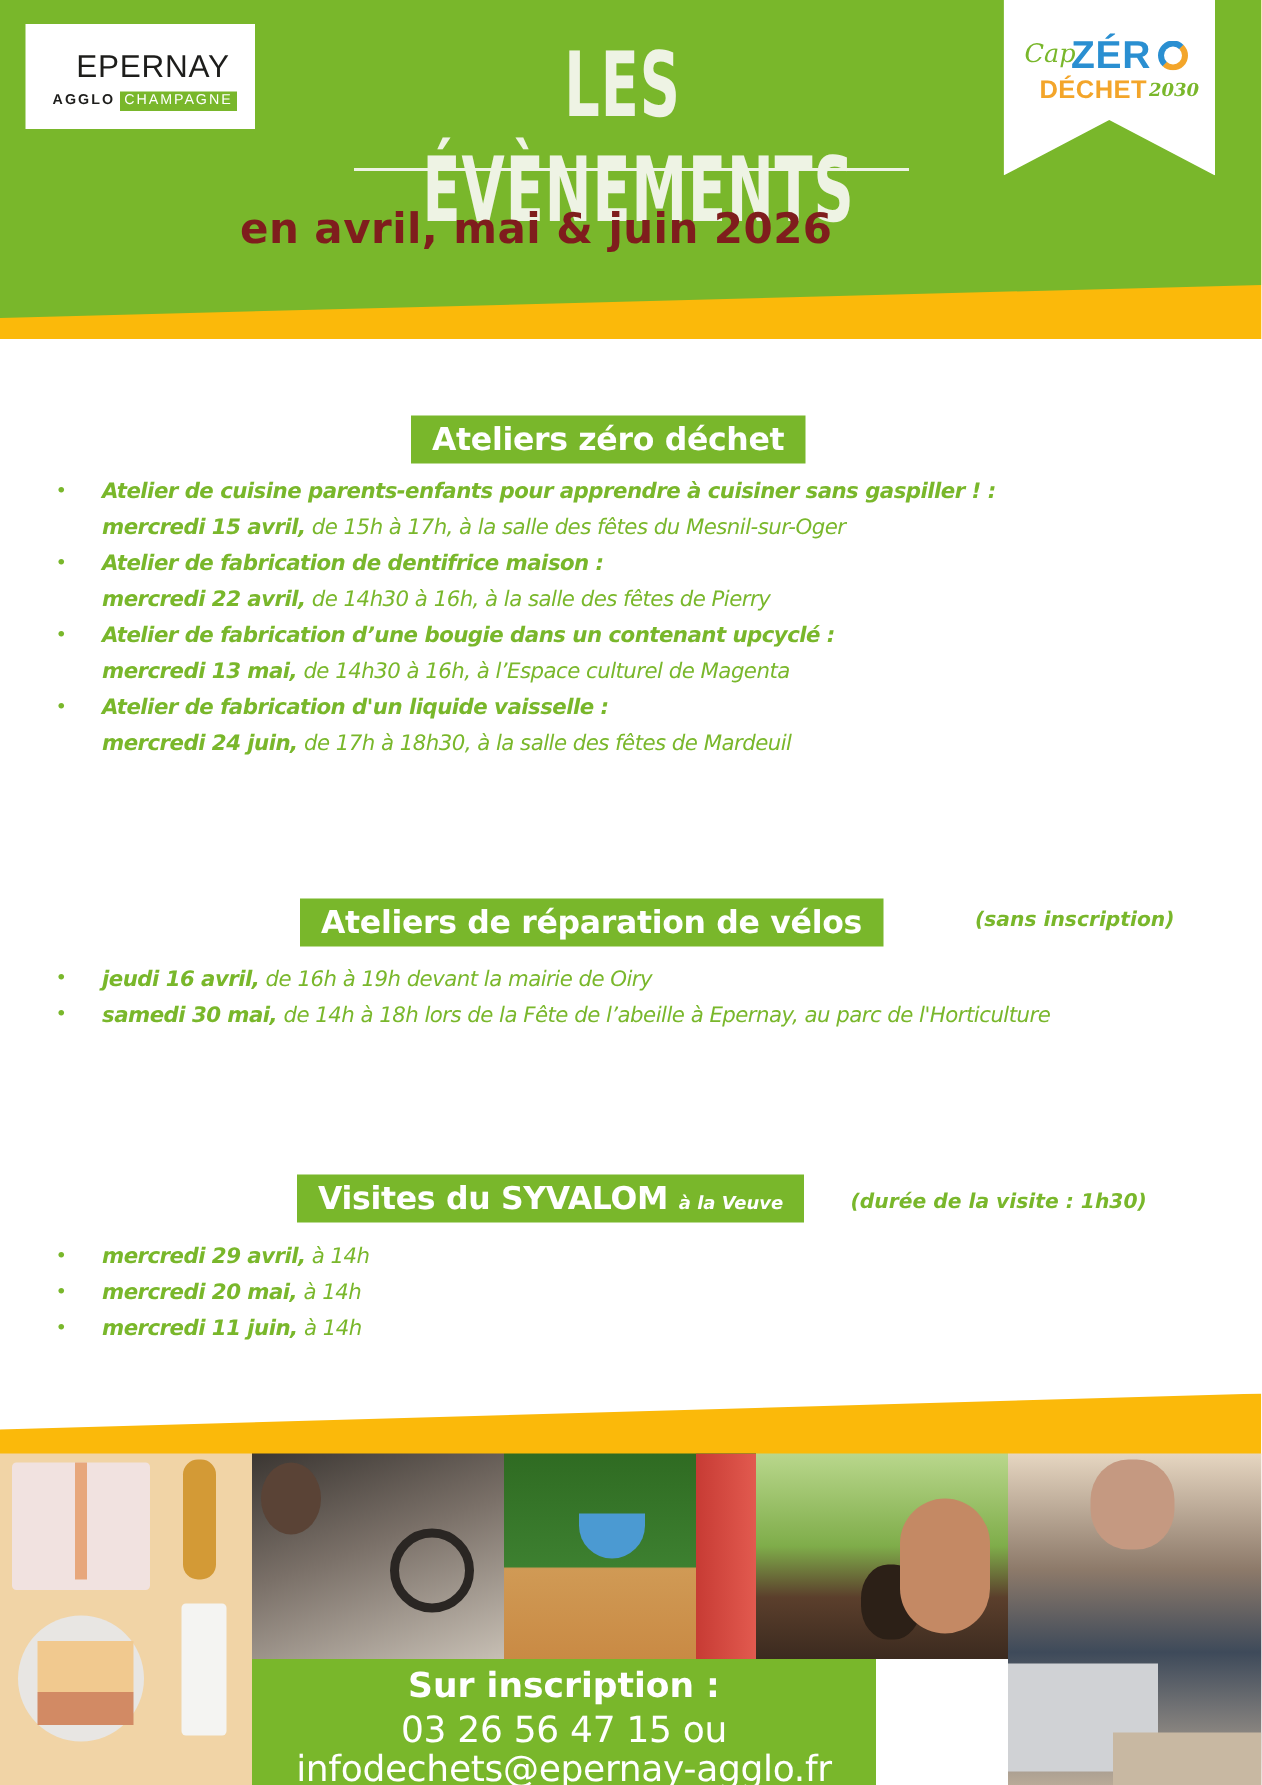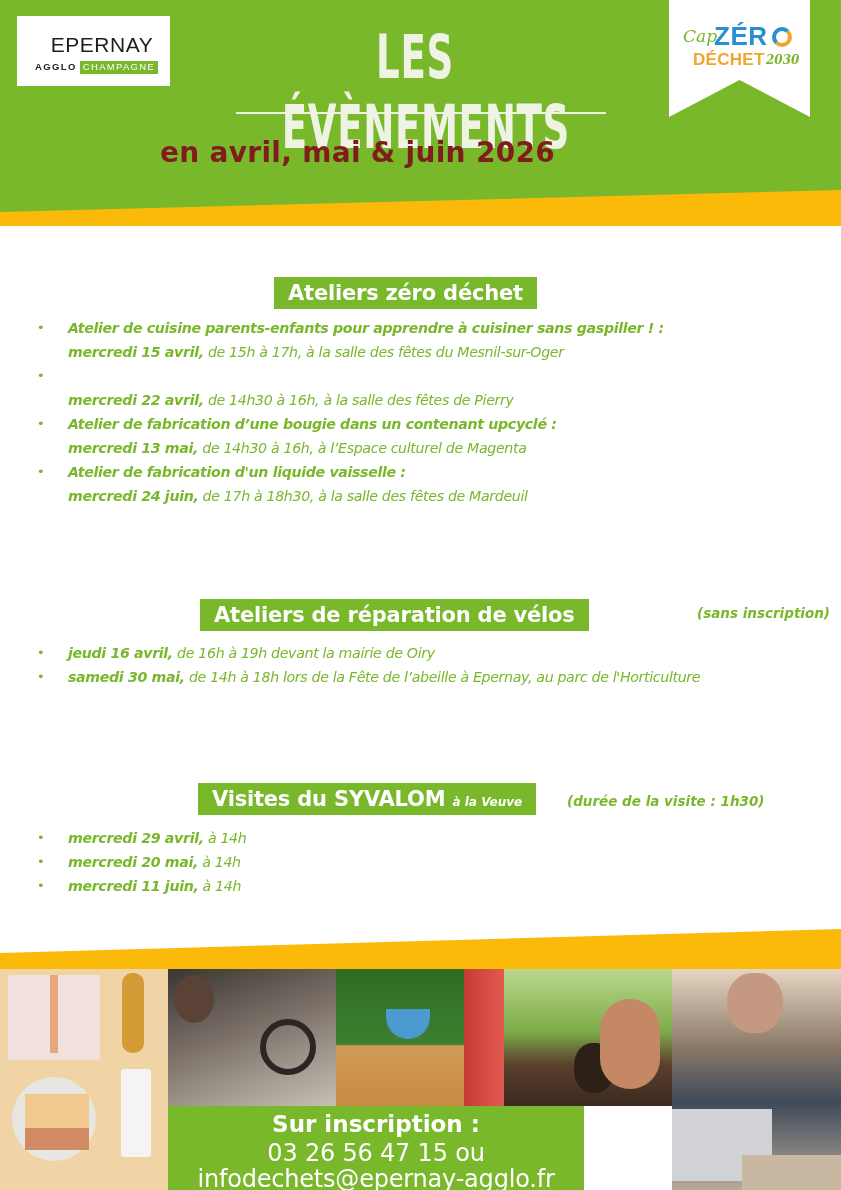--- a/index.html
+++ b/index.html
@@ -101,21 +101,21 @@
     }
     ul.events li .bullet {
       position: absolute; left: 0; top: 0; font-style: normal; font-size: 13px;
     }
     ul.events .b { font-weight: bold; }
     ul.events .r { font-weight: normal; }
 
     #sec1-title { left: 274px; top: 277px; }
     #sec1-list { left: 37px; top: 316px; width: 790px; }
     #sec2-title { left: 200px; top: 599px; }
-    #sec2-note { left: 650px; top: 605px; margin-left: 47px; }
+    #sec2-note { left: 650px; top: 605px; }
     #sec2-list { left: 37px; top: 641px; width: 790px; }
     #sec3-title { left: 198px; top: 783px; }
     #sec3-note { left: 567px; top: 793px; }
     #sec3-list { left: 37px; top: 826px; width: 790px; }
 
     
     .ftr-yellow {
       left: 0; top: 925px; width: 841px; height: 45px; background: #fbb90a;
       clip-path: polygon(0 28px, 100% 4px, 100% 100%, 0 100%);
     }
@@ -170,21 +170,21 @@
 
 <div class="abs sec-title" id="sec1-title">Ateliers zéro déchet</div>
 <ul class="abs events" id="sec1-list">
   <li>
     <span class="bullet">•</span>
     <span class="b">Atelier de cuisine parents-enfants pour apprendre à cuisiner sans gaspiller ! :</span><br>
     <span class="b">mercredi 15 avril,</span><span class="r"> de 15h à 17h, à la salle des fêtes du Mesnil-sur-Oger</span>
   </li>
   <li>
     <span class="bullet">•</span>
-    <br>
+    <span class="b">Atelier de fabrication de dentifrice maison :</span><br>
     <span class="b">mercredi 22 avril,</span><span class="r"> de 14h30 à 16h, à la salle des fêtes de Pierry</span>
   </li>
   <li>
     <span class="bullet">•</span>
     <span class="b">Atelier de fabrication d’une bougie dans un contenant upcyclé :</span><br>
     <span class="b">mercredi 13 mai,</span><span class="r"> de 14h30 à 16h, à l’Espace culturel de Magenta</span>
   </li>
   <li>
     <span class="bullet">•</span>
     <span class="b">Atelier de fabrication d'un liquide vaisselle :</span><br>

